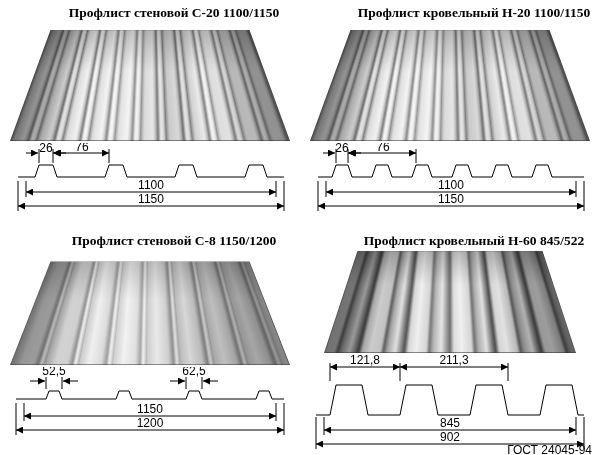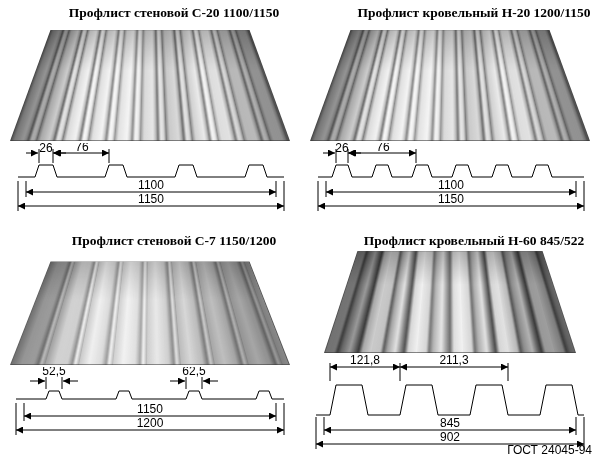--- a/index.html
+++ b/index.html
@@ -87,21 +87,21 @@
       <g>
         <line x1="14" y1="38" x2="14" y2="68"></line>
         <line x1="280" y1="38" x2="280" y2="68"></line>
         <line x1="14" y1="63" x2="280" y2="63" marker-start="url(#ar1)" marker-end="url(#ar1)"></line>
         <text x="147" y="60" text-anchor="middle">1150</text>
       </g>
     </svg>
   </div>
 
   <div class="panel">
-    <div class="title">Профлист кровельный Н-20 1200/1150</div>
+    <div class="title">Профлист кровельный Н-20 1100/1150</div>
     <div class="sheet-wrap wrap-tall">
       <div class="sheet3d s-h20"></div>
     </div>
     <svg class="section" width="292" height="72" viewBox="0 0 292 72">
       <defs>
         <marker id="ar2" viewBox="0 0 10 10" refX="10" refY="5" markerWidth="9" markerHeight="7" orient="auto-start-reverse" markerUnits="userSpaceOnUse">
           <path d="M0,0 L10,5 L0,10 Z" fill="#000" stroke="none"></path>
         </marker>
       </defs>
       <polyline points="14,34 28,34 32,22 44,22 48,34 68,34 72,22 84,22 88,34 108,34 112,22 124,22 128,34 148,34 152,22 164,22 168,34 188,34 192,22 204,22 208,34 228,34 232,22 244,22 248,34 280,34"></polyline>
@@ -126,21 +126,21 @@
       <g>
         <line x1="14" y1="38" x2="14" y2="68"></line>
         <line x1="280" y1="38" x2="280" y2="68"></line>
         <line x1="14" y1="63" x2="280" y2="63" marker-start="url(#ar2)" marker-end="url(#ar2)"></line>
         <text x="147" y="60" text-anchor="middle">1150</text>
       </g>
     </svg>
   </div>
 
   <div class="panel">
-    <div class="title">Профлист стеновой С-7 1150/1200</div>
+    <div class="title">Профлист стеновой С-8 1150/1200</div>
     <div class="sheet-wrap wrap-mid">
       <div class="sheet3d s-c8"></div>
     </div>
     <svg class="section" width="292" height="72" viewBox="0 0 292 72">
       <defs>
         <marker id="ar3" viewBox="0 0 10 10" refX="10" refY="5" markerWidth="9" markerHeight="7" orient="auto-start-reverse" markerUnits="userSpaceOnUse">
           <path d="M0,0 L10,5 L0,10 Z" fill="#000" stroke="none"></path>
         </marker>
       </defs>
       <polyline points="12,32 42,32 45,24 55,24 58,32 112,32 115,24 125,24 128,32 182,32 185,24 195,24 198,32 252,32 255,24 265,24 268,32 280,32"></polyline>

